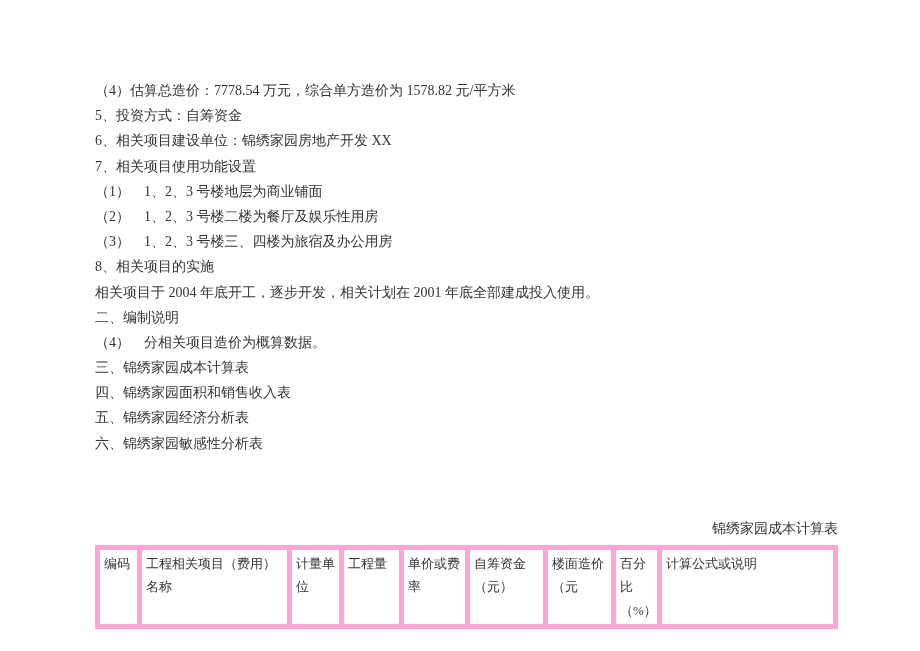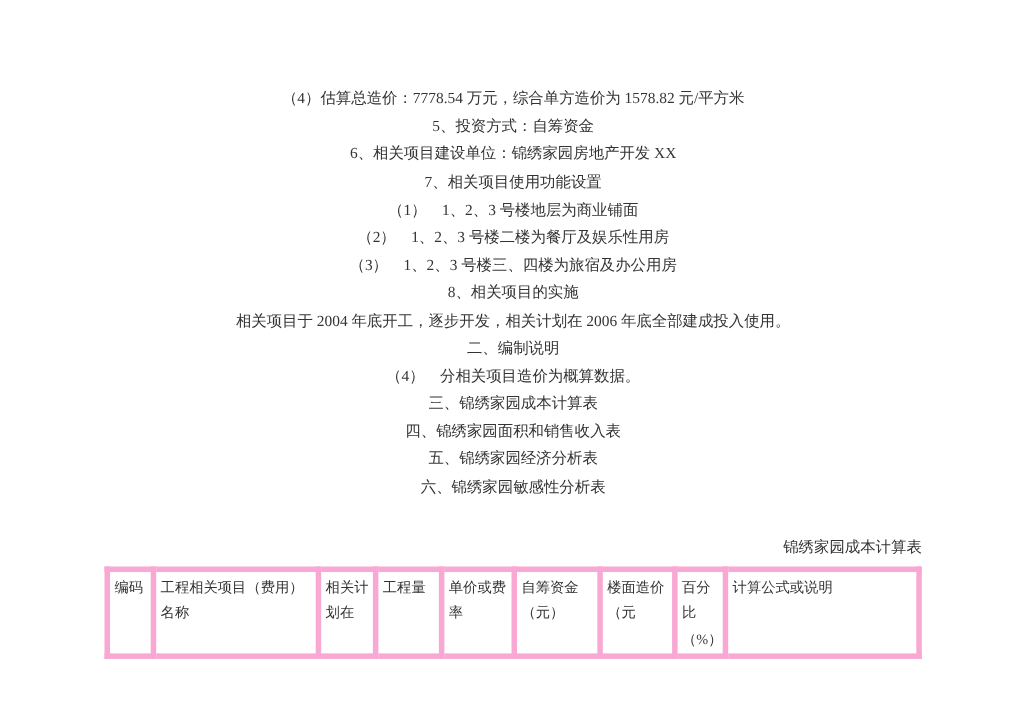--- a/index.html
+++ b/index.html
@@ -10,22 +10,21 @@
     body {
       font-family: "SimSun", "宋体", serif;
       font-size: 14px;
       line-height: 1.8;
       color: #333;
       background: #fff;
       padding: 78px 82px 40px 95px;
       width: 920px;
     }
     .content {
-      margin-bottom: 30px;
-      text-align: center;
+      margin-bottom: 60px;
     }
     .line {
       white-space: nowrap;
     }
     .indent-1 {
       padding-left: 0;
     }
     .table-title {
       text-align: right;
       margin-top: 24px;
@@ -58,37 +57,37 @@
 
 <div class="content">
   <div class="line indent-1">（4）估算总造价：7778.54 万元，综合单方造价为 1578.82 元/平方米</div>
   <div class="line indent-1">5、投资方式：自筹资金</div>
   <div class="line indent-1">6、相关项目建设单位：锦绣家园房地产开发 XX</div>
   <div class="line indent-1">7、相关项目使用功能设置</div>
   <div class="line indent-1">（1）　1、2、3 号楼地层为商业铺面</div>
   <div class="line indent-1">（2）　1、2、3 号楼二楼为餐厅及娱乐性用房</div>
   <div class="line indent-1">（3）　1、2、3 号楼三、四楼为旅宿及办公用房</div>
   <div class="line indent-1">8、相关项目的实施</div>
-  <div class="line indent-1">相关项目于 2004 年底开工，逐步开发，相关计划在 2006 年底全部建成投入使用。</div>
+  <div class="line indent-1">相关项目于 2004 年底开工，逐步开发，相关计划在 2001 年底全部建成投入使用。</div>
   <div class="line indent-1">二、编制说明</div>
   <div class="line indent-1">（4）　分相关项目造价为概算数据。</div>
   <div class="line indent-1">三、锦绣家园成本计算表</div>
   <div class="line indent-1">四、锦绣家园面积和销售收入表</div>
   <div class="line indent-1">五、锦绣家园经济分析表</div>
   <div class="line indent-1">六、锦绣家园敏感性分析表</div>
 </div>
 
 <div class="table-title">锦绣家园成本计算表</div>
 
 <table>
   <tbody>
       <tr>
     <td class="col-code">编码</td>
     <td class="col-name">工程相关项目（费用）名称</td>
-    <td class="col-unit">相关计划在</td>
+    <td class="col-unit">计量单位</td>
     <td class="col-qty">工程量</td>
     <td class="col-price">单价或费率</td>
     <td class="col-cost">自筹资金（元）</td>
     <td class="col-floor">楼面造价（元</td>
     <td class="col-pct">百分比（%）</td>
     <td class="col-formula">计算公式或说明</td>
   </tr>
 </tbody>
   </table>
 

